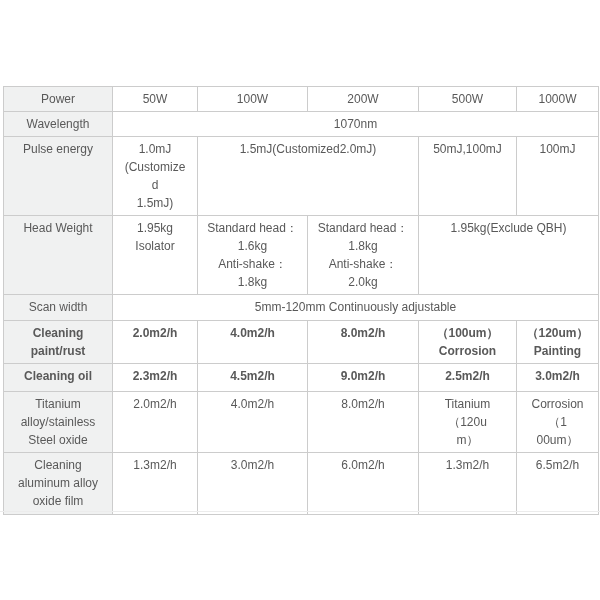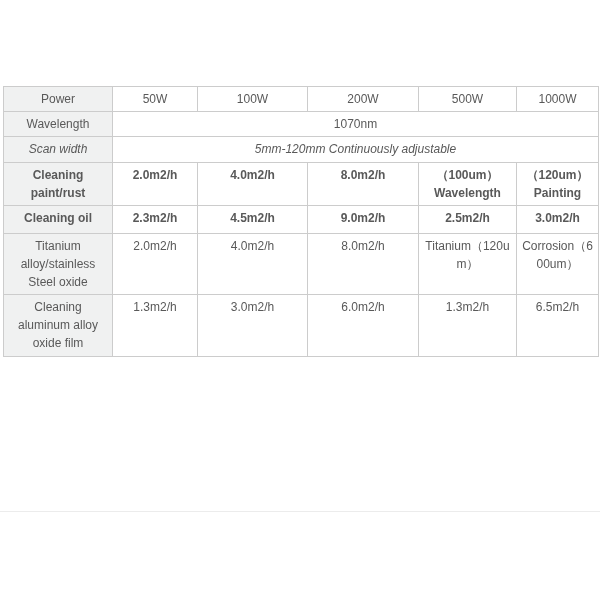--- a/index.html
+++ b/index.html
@@ -20,33 +20,33 @@
     left: 3px;
     top: 86px;
     width: 595px;
     border-collapse: collapse;
     table-layout: fixed;
   }
   table.spec-table td {
     border: 1px solid #cccccc;
     text-align: center;
     vertical-align: top;
-    padding: 3px 0;
+    padding: 3px 9px;
     font-size: 12px;
     line-height: 18px;
     color: #595959;
     white-space: pre-line;
     word-break: break-word;
     overflow: hidden;
   }
   table.spec-table td.label {
     background: #f0f1f1;
   }
   tr.rh25 { height: 25px; }
-  tr.rh26 { height: 26px; font-style: italic; }
+  tr.rh26 { height: 26px; }
   tr.rh28 { height: 28px; font-weight: bold; }
   tr.rh40 { height: 40px; font-weight: bold; }
   tr.rh50 { height: 50px; }
   tr.rh55 { height: 55px; }
   tr.rh62 { height: 62px; margin-top: 9px; }
   .bottom-divider {
     position: absolute;
     left: 0;
     top: 511px;
     width: 600px;
@@ -73,52 +73,73 @@
         <td>50W</td>
         <td>100W</td>
         <td>200W</td>
         <td>500W</td>
         <td>1000W</td>
       </tr>
       <tr class="rh25">
         <td class="label">Wavelength</td>
         <td colspan="5">1070nm</td>
       </tr>
+      <tr class="rh55">
+        <td class="label">Pulse energy</td>
+        <td>1.0mJ
+(Customized
+1.5mJ)</td>
+        <td colspan="2">1.5mJ(Customized2.0mJ)</td>
+        <td>50mJ,100mJ</td>
+        <td>100mJ</td>
+      </tr>
+      <tr class="rh55">
+        <td class="label">Head Weight</td>
+        <td>1.95kg
+Isolator</td>
+        <td>Standard head：
+1.6kg
+Anti-shake：1.8kg</td>
+        <td>Standard head：
+1.8kg
+Anti-shake：2.0kg</td>
+        <td colspan="2">1.95kg(Exclude QBH)</td>
+      </tr>
       <tr class="rh26">
         <td class="label">Scan width</td>
         <td colspan="5">5mm-120mm Continuously adjustable</td>
       </tr>
       <tr class="rh40">
         <td class="label">Cleaning paint/rust</td>
         <td>2.0m2/h</td>
         <td>4.0m2/h</td>
         <td>8.0m2/h</td>
         <td>（100um）
-Wavelength</td>
+Corrosion</td>
         <td>（120um）
 Painting</td>
       </tr>
       <tr class="rh28">
         <td class="label">Cleaning oil</td>
         <td>2.3m2/h</td>
         <td>4.5m2/h</td>
         <td>9.0m2/h</td>
         <td>2.5m2/h</td>
         <td>3.0m2/h</td>
       </tr>
       <tr class="rh50">
         <td class="label">Titanium
 alloy/stainless
 Steel oxide</td>
         <td>2.0m2/h</td>
         <td>4.0m2/h</td>
         <td>8.0m2/h</td>
         <td>Titanium（120u
 m）</td>
-        <td>Corrosion（6
+        <td>Corrosion（1
 00um）</td>
       </tr>
       <tr class="rh62">
         <td class="label">Cleaning
 aluminum alloy
 oxide film</td>
         <td>1.3m2/h</td>
         <td>3.0m2/h</td>
         <td>6.0m2/h</td>
         <td>1.3m2/h</td>

